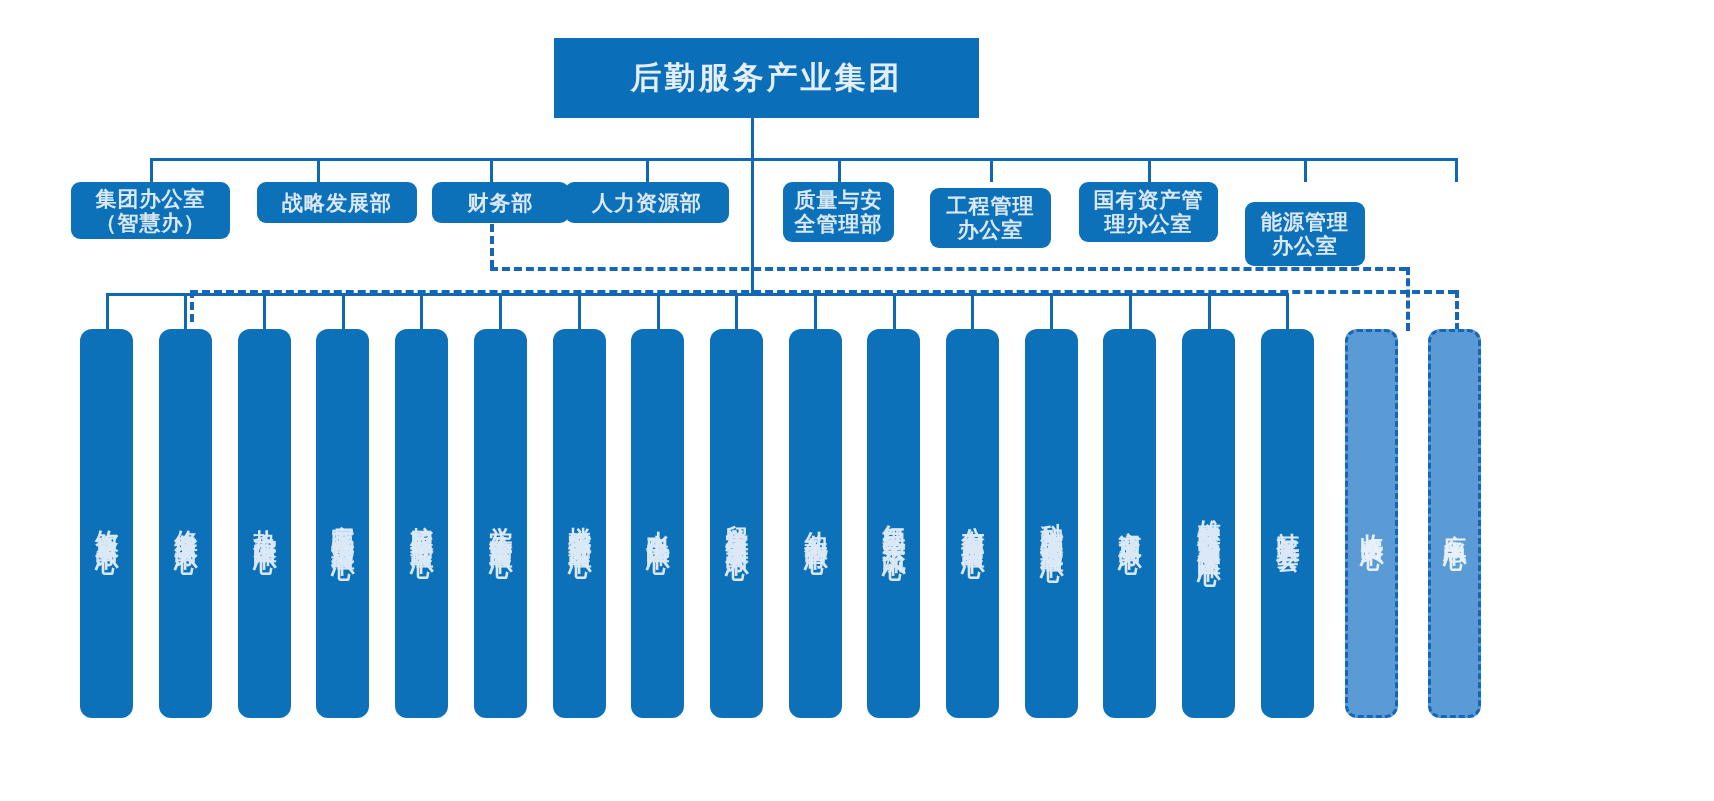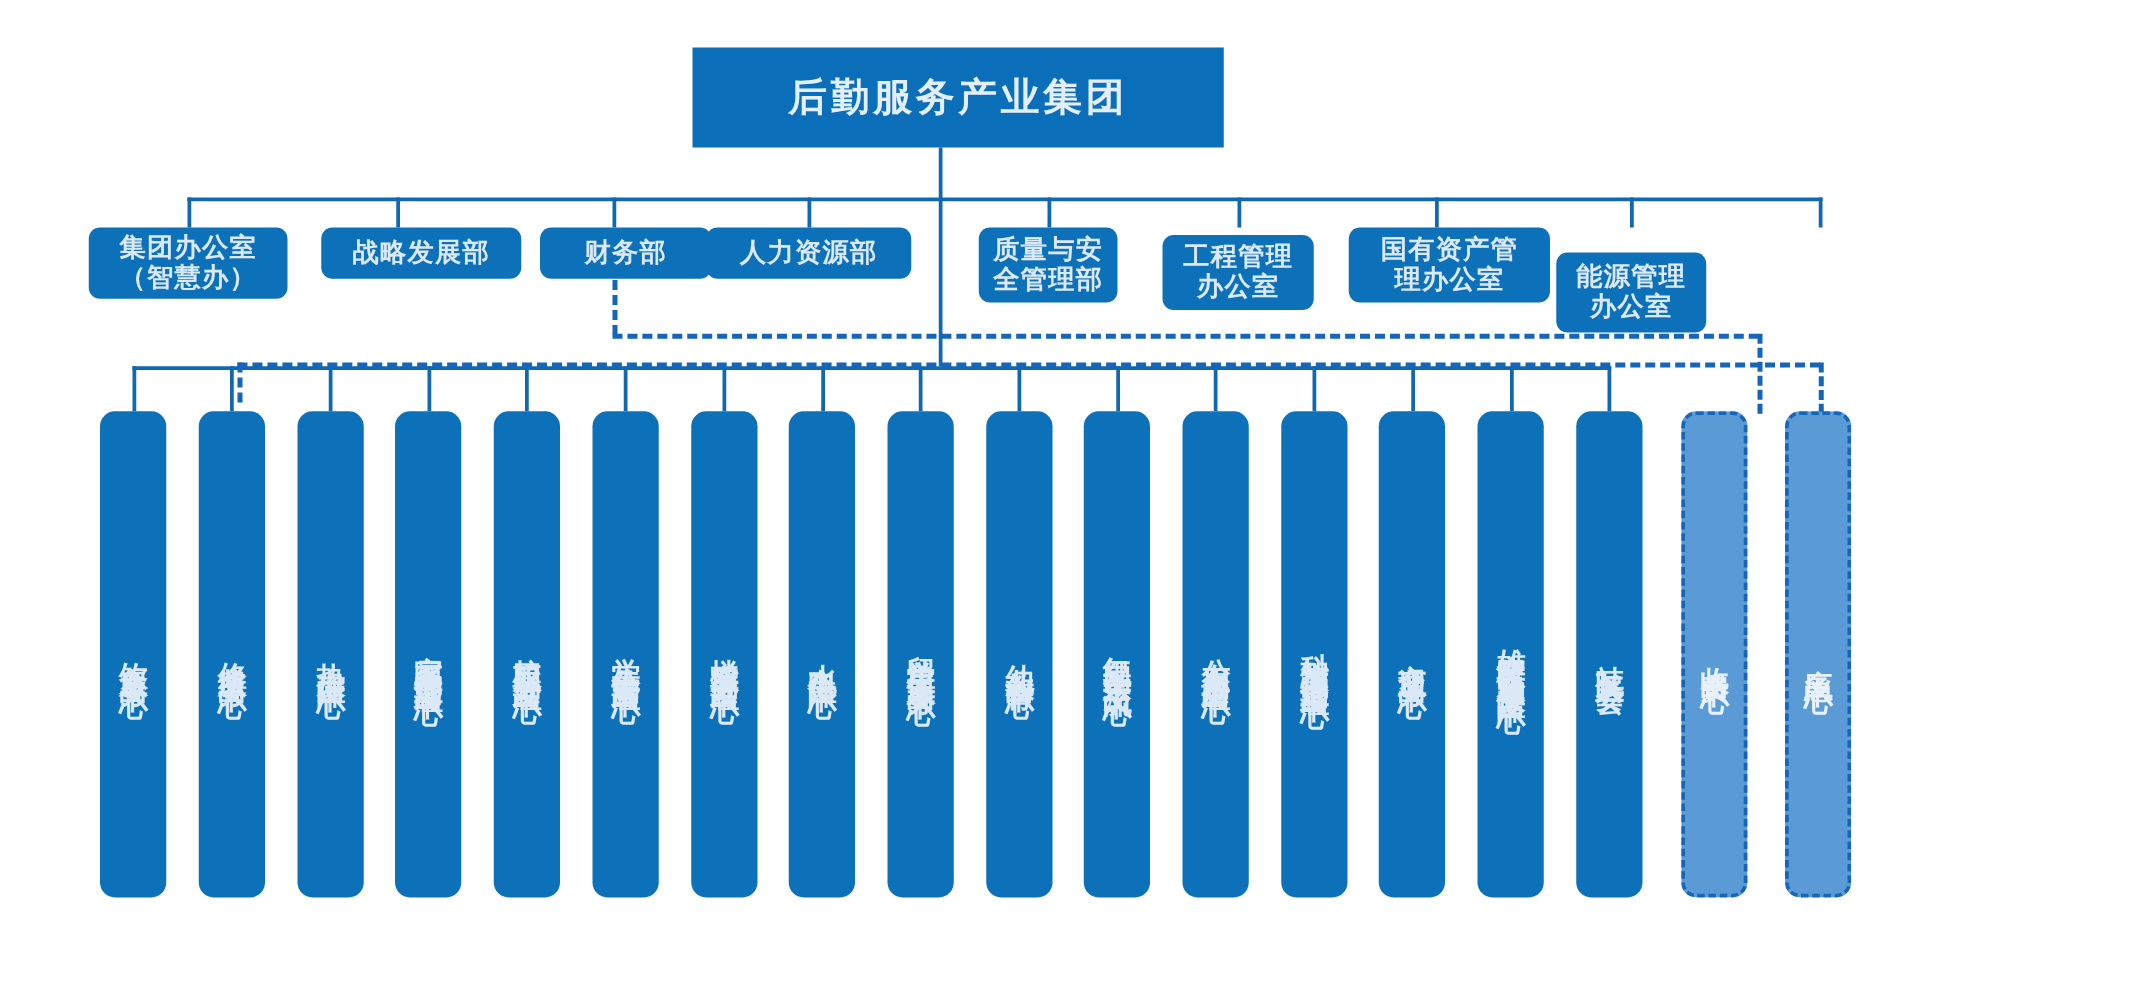--- a/index.html
+++ b/index.html
@@ -109,21 +109,21 @@
       <span class="lbl">质量与安</span>
       <span class="lbl">全管理部</span>
     </span>
   </div>
   <div class="node dept" style="left:930px;top:188px;width:121px;height:60px;">
     <span>
       <span class="lbl">工程管理</span>
       <span class="lbl">办公室</span>
     </span>
   </div>
-  <div class="node dept" style="left:1079px;top:182px;width:161px;height:60px;">
+  <div class="node dept" style="left:1079px;top:182px;width:139px;height:60px;">
     <span>
       <span class="lbl">国有资产管</span>
       <span class="lbl">理办公室</span>
     </span>
   </div>
   <div class="node dept" style="left:1245px;top:182px;width:120px;height:64px;margin-top:20px;">
     <span>
       <span class="lbl">能源管理</span>
       <span class="lbl">办公室</span>
     </span>

